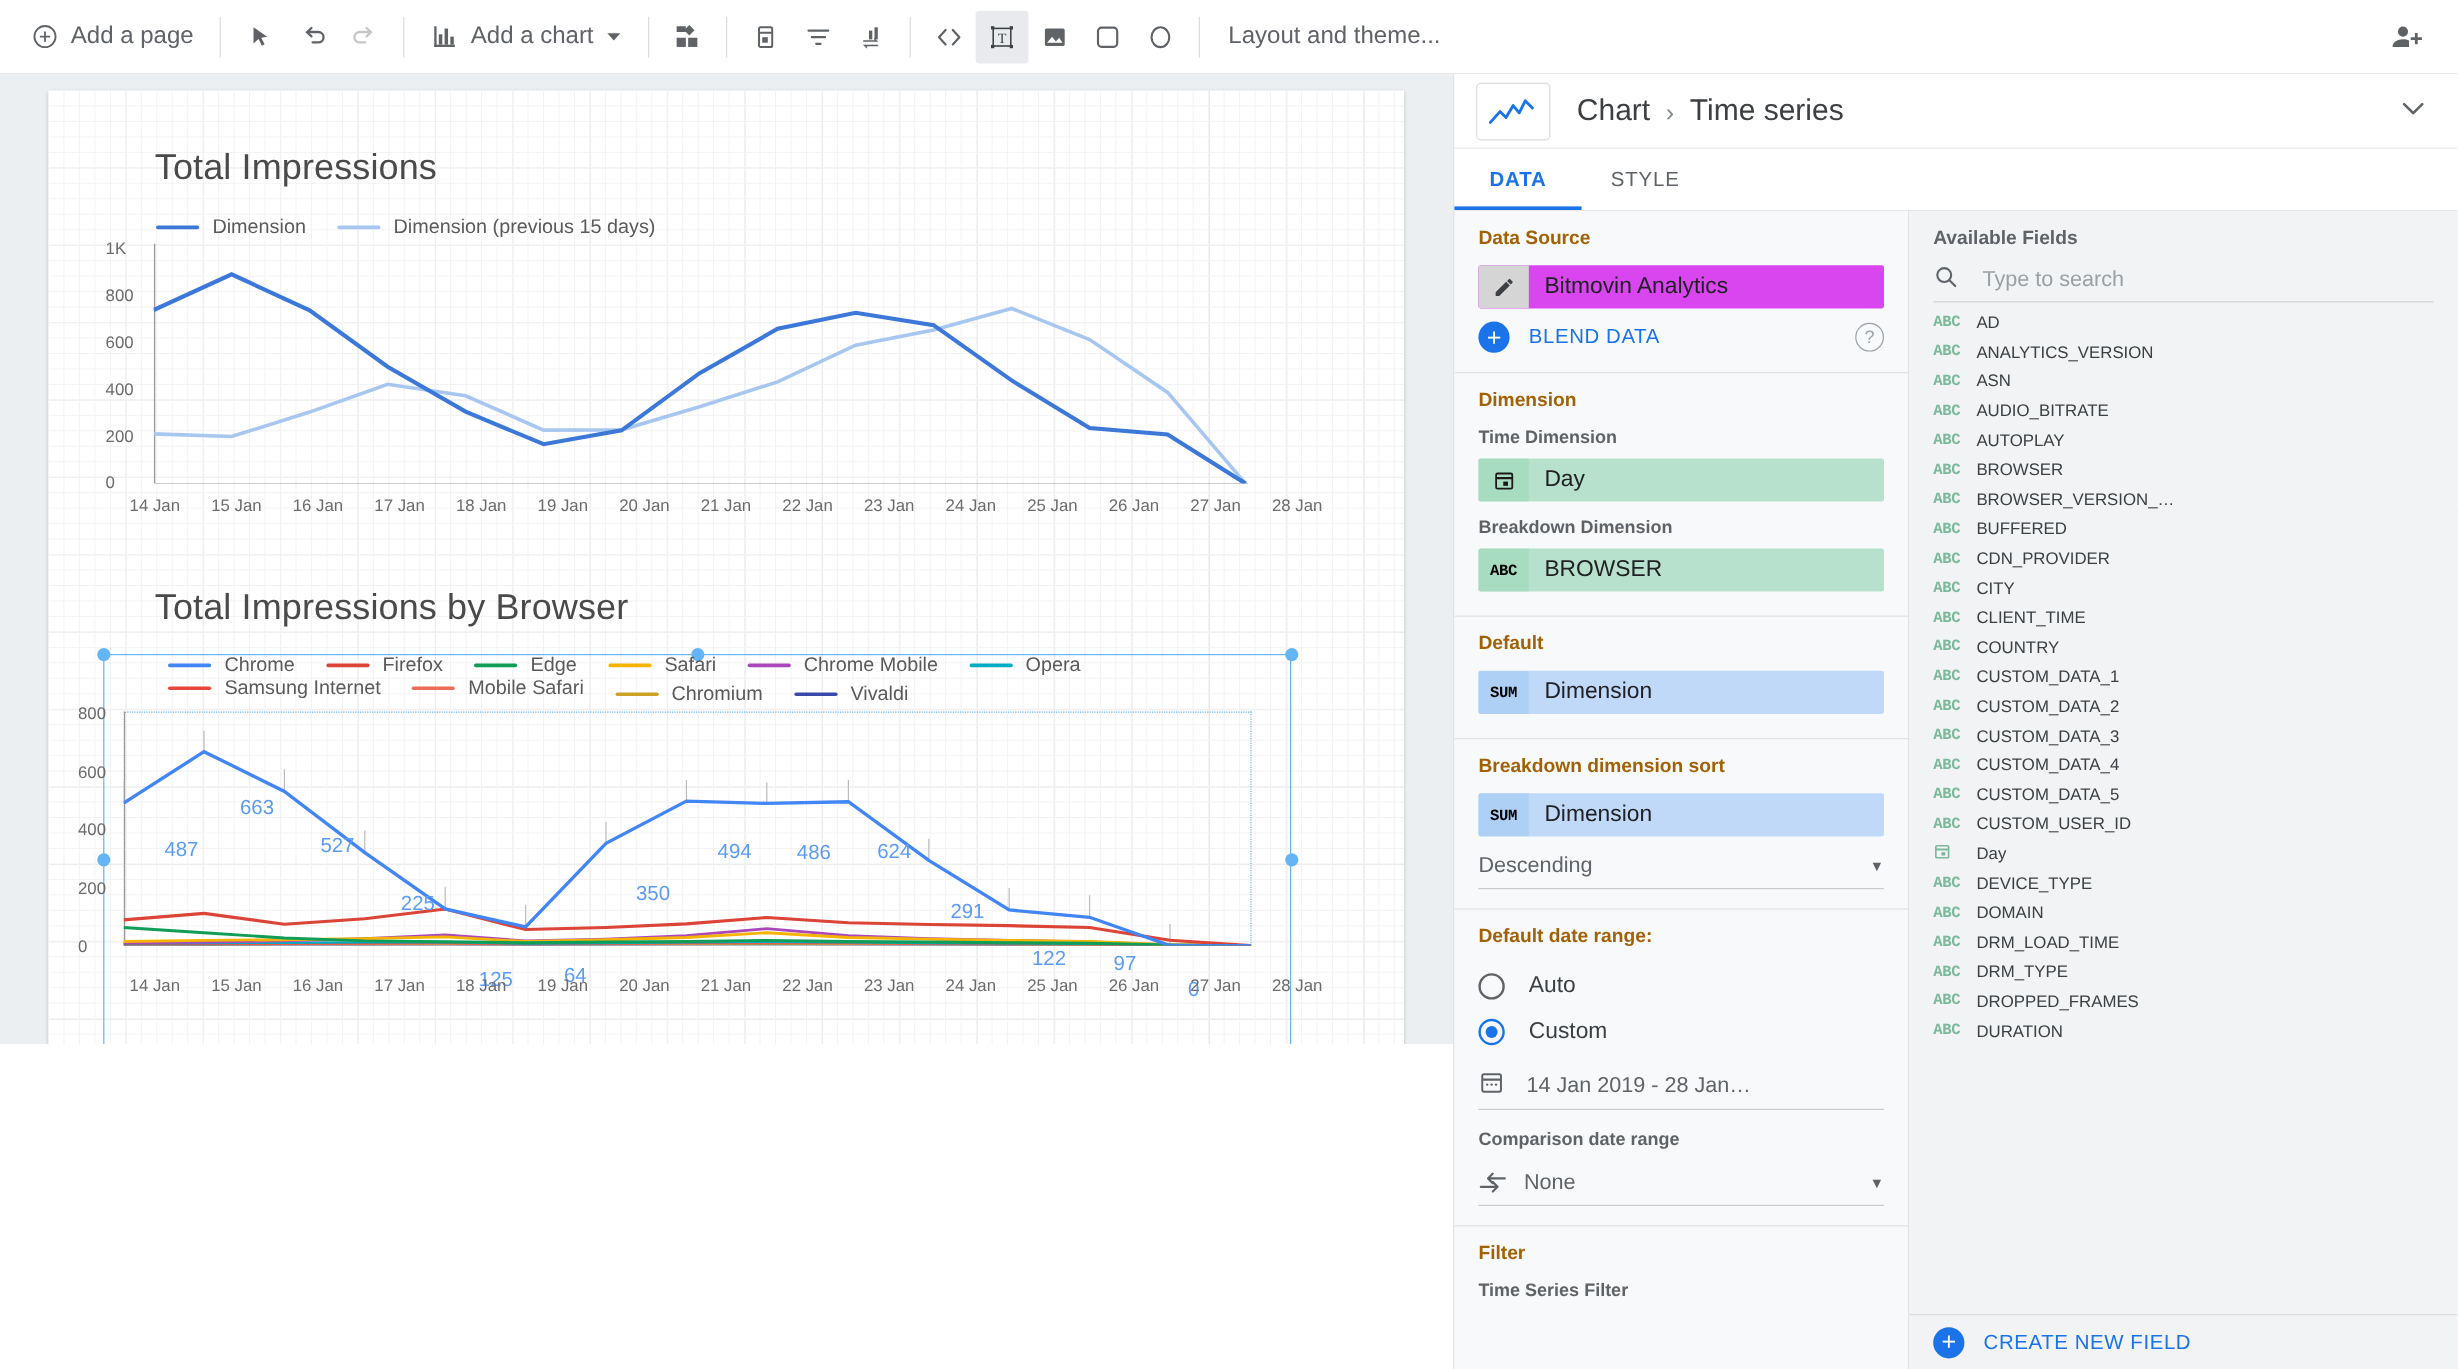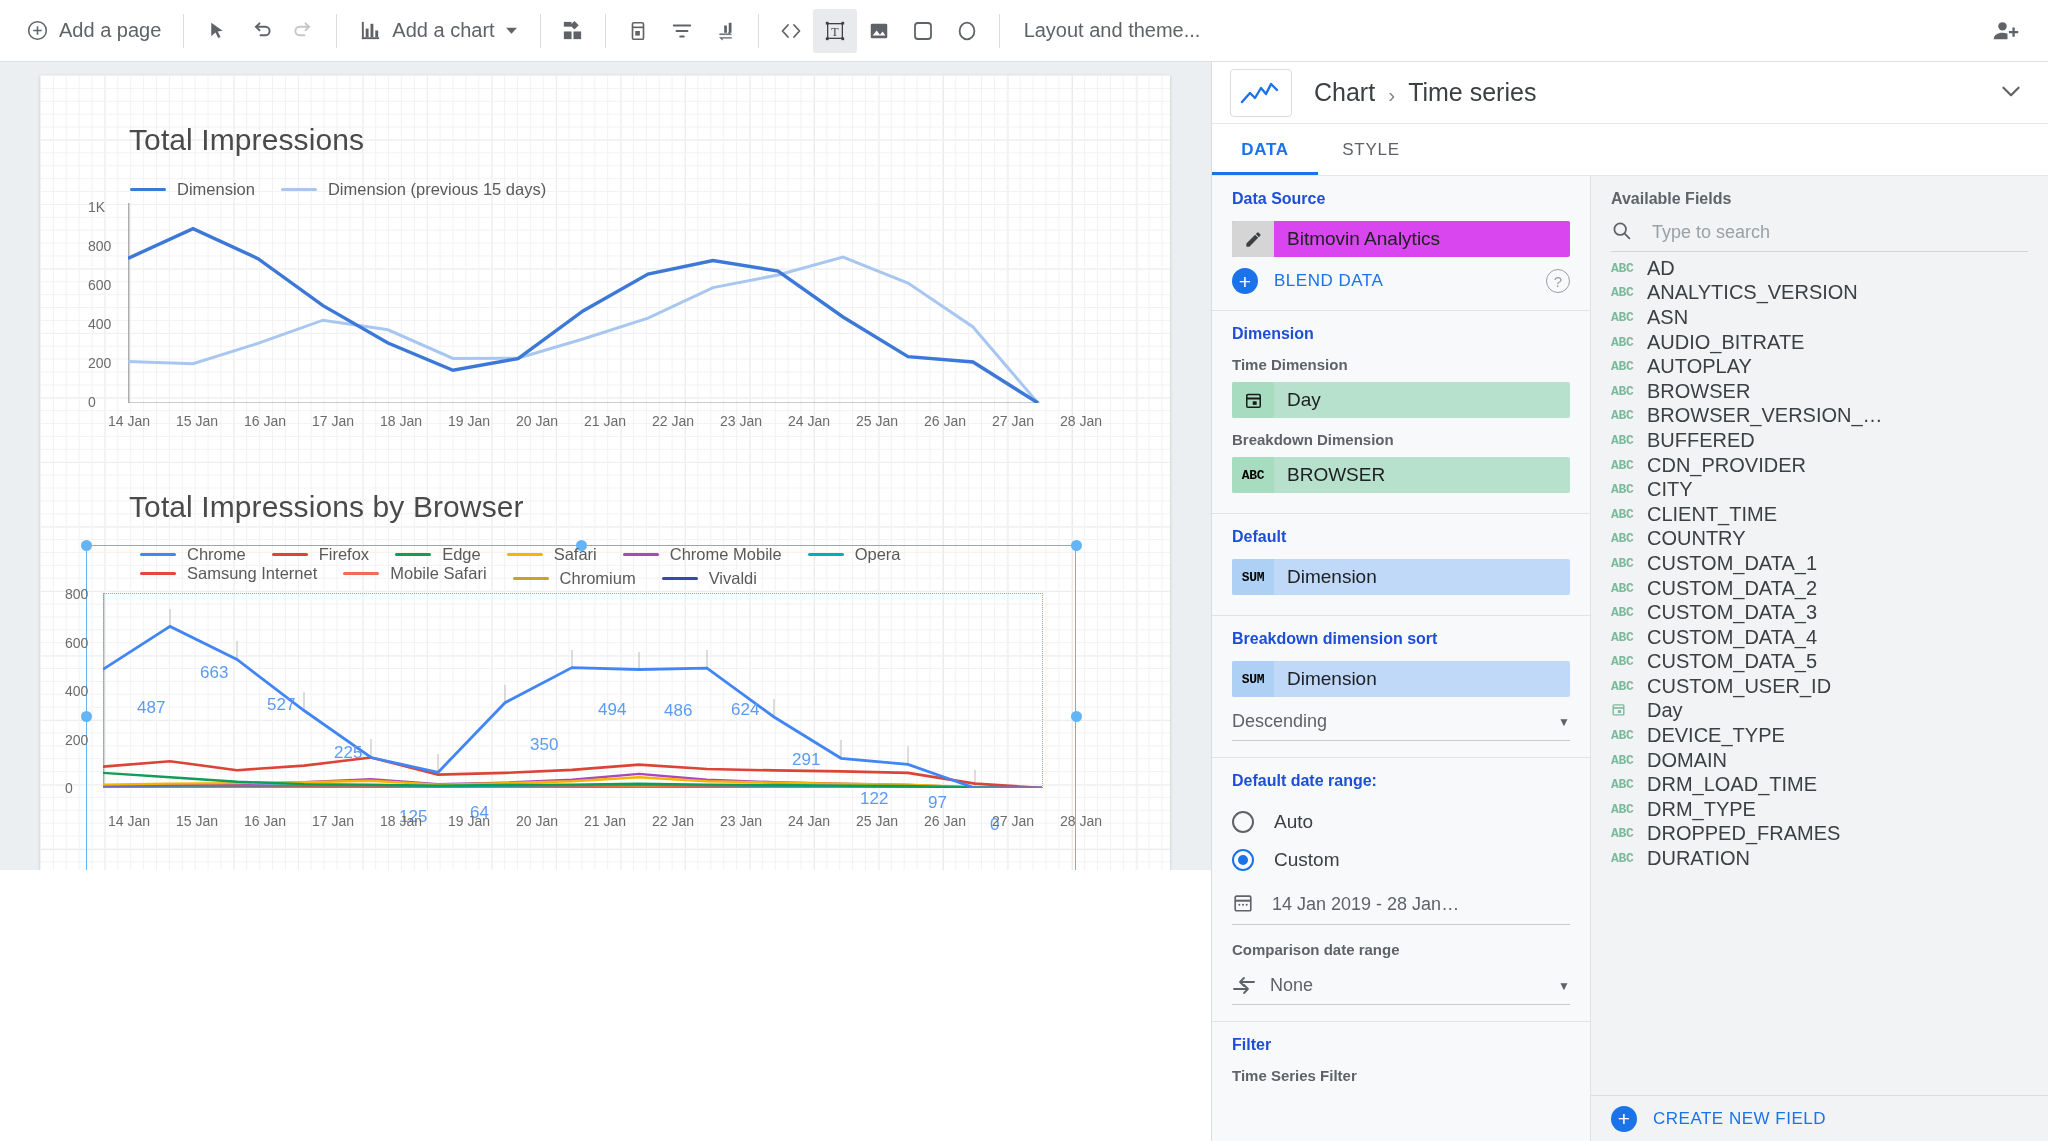--- a/index.html
+++ b/index.html
@@ -116,21 +116,21 @@
   .rp-tab.active::after {
     content: ""; position: absolute; left: 0; right: 0; bottom: 0;
     height: 3px; background: #1a73e8;
   }
 
   .rp-cols { display: flex; height: 965px; }
   .col-left { width: 379px; border-right: 1px solid #e0e2e4; background: #f8f9fa; overflow: hidden; }
   .col-right { width: 457px; background: #f1f3f4; overflow: hidden; }
 
   .sec { padding: 14px 20px 16px 20px; border-bottom: 1px solid #e0e2e4; }
-  .sec-h { font-size: 16px; color: #1d4ed8; font-weight: 600; margin-bottom: 13px; }
+  .sec-h { font-size: 16px; color: #a16207; font-weight: 600; margin-bottom: 13px; }
   .sub-h { font-size: 15px; color: #5f6368; font-weight: 600; margin: 4px 0 9px 0; }
 
   .chip {
     display: flex; align-items: center; height: 36px; border-radius: 2px;
     overflow: hidden; margin-bottom: 4px; cursor: pointer;
   }
   .chip-ic {
     width: 42px; height: 36px; display: flex; align-items: center;
     justify-content: center; flex: 0 0 42px;
   }
@@ -201,21 +201,21 @@
   }
   .af-search input::placeholder { color: #9aa0a6; }
   .af-item {
     display: flex; align-items: center; height: 24.6px; padding: 0 20px;
     cursor: pointer;
   }
   .af-ic {
     width: 26px; flex: 0 0 26px; text-align: left; color: #7cb99b;
     font-size: 13px;
   }
-  .af-tx { margin-left: 10px; font-size: 20px; color: #3c4043; white-space: nowrap; }
+  .af-tx { margin-left: 10px; font-size: 14px; color: #3c4043; white-space: nowrap; }
   .af-create {
     position: absolute; bottom: 0; left: 0; right: 0; height: 46px;
     background: #f1f3f4; border-top: 1px solid #dadce0;
     display: flex; align-items: center; padding-left: 20px;
   }
   .af-create .lbl {
     margin-left: 16px; color: #1a73e8; font-size: 17px; font-weight: 500;
     letter-spacing: .5px; cursor: pointer;
   }
   .addperson {

